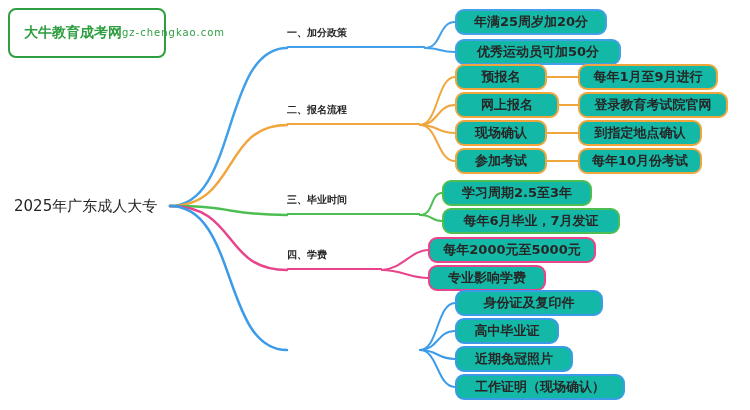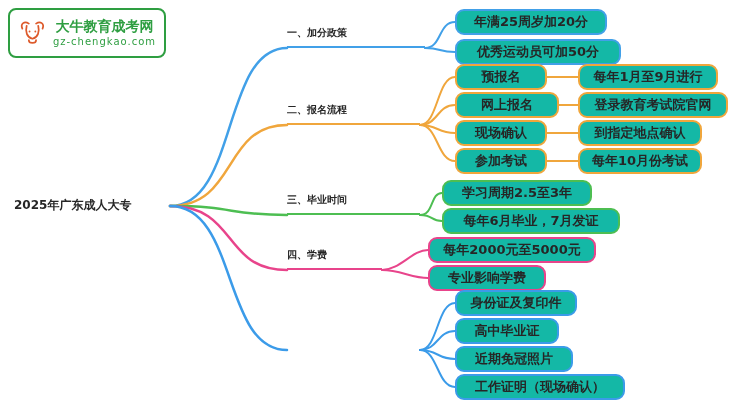--- a/index.html
+++ b/index.html
@@ -6,25 +6,25 @@
   body{font-family:"DejaVu Sans","Liberation Sans",sans-serif;}
   .canvas{position:relative;width:750px;height:410px;background:#fff;overflow:hidden;}
   svg.links{position:absolute;left:0;top:0;}
   svg.links path{fill:none;stroke-linecap:round;}
   .rootlink{stroke-width:2.5;}
   .sublink{stroke-width:2;}
   .s1{stroke:#41A0E8;} .s2{stroke:#F0A63C;} .s3{stroke:#4DBE52;} .s4{stroke:#E8448B;} .s5{stroke:#3B9BE9;}
 
   .logo{position:absolute;left:8px;top:8px;width:158px;height:50px;border:2px solid #2E9E41;
         border-radius:8px;box-sizing:border-box;display:flex;align-items:center;gap:6px;padding:2px 8px;background:#fff;}
-  .logo-text{display:flex;flex-direction:column;align-items:center;line-height:1.25;}
+  .logo-text{display:flex;flex-direction:row;align-items:center;line-height:1.25;}
   .logo-title{color:#2E9E41;font-weight:700;font-size:14px;white-space:nowrap;}
   .logo-sub{color:#2E9E41;font-size:10px;letter-spacing:1px;white-space:nowrap;}
 
-  .root-label{position:absolute;left:14px;top:197px;font-size:12px;font-weight:700;color:#262626;white-space:nowrap;}
+  .root-label{position:absolute;left:14px;top:197px;font-size:15px;font-weight:400;color:#262626;white-space:nowrap;}
 
   .branch-label{position:absolute;height:26px;box-sizing:border-box;border-bottom:2px solid;
         font-size:10px;font-weight:700;color:#262626;line-height:22px;white-space:nowrap;background:transparent;}
   .bc1{border-color:#41A0E8;} .bc2{border-color:#F0A63C;} .bc3{border-color:#4DBE52;} .bc4{border-color:#E8448B;} .bc5{border-color:#3B9BE9;}
 
   .node{position:absolute;height:26px;box-sizing:border-box;background:#14b8a6;border:2px solid;border-radius:9px;
         display:flex;align-items:center;justify-content:center;padding:0 8px;
         font-size:13px;font-weight:700;color:#262626;white-space:nowrap;}
   .k1{border-color:#41A0E8;} .k2{border-color:#F0A63C;} .k3{border-color:#4DBE52;} .k4{border-color:#E8448B;} .k5{border-color:#3B9BE9;}
 </style>
@@ -101,18 +101,18 @@
   <div class="node leaf k2" style="left:578px;top:120px;width:124px">到指定地点确认</div>
   <div class="node leaf k2" style="left:455px;top:148px;width:92px">参加考试</div>
   <div class="node leaf k2" style="left:578px;top:148px;width:124px">每年10月份考试</div>
 
   <div class="node leaf k3" style="left:442px;top:180px;width:150px">学习周期2.5至3年</div>
   <div class="node leaf k3" style="left:442px;top:208px;width:178px">每年6月毕业，7月发证</div>
 
   <div class="node leaf k4" style="left:428px;top:237px;width:168px">每年2000元至5000元</div>
   <div class="node leaf k4" style="left:428px;top:265px;width:118px">专业影响学费</div>
 
-  <div class="node leaf k5" style="left:455px;top:290px;width:122px">身份证及复印件</div>
+  <div class="node leaf k5" style="left:455px;top:290px;width:148px">身份证及复印件</div>
   <div class="node leaf k5" style="left:455px;top:318px;width:104px">高中毕业证</div>
   <div class="node leaf k5" style="left:455px;top:346px;width:118px">近期免冠照片</div>
   <div class="node leaf k5" style="left:455px;top:374px;width:170px">工作证明（现场确认）</div>
 
 </div>
 
 </body></html>

